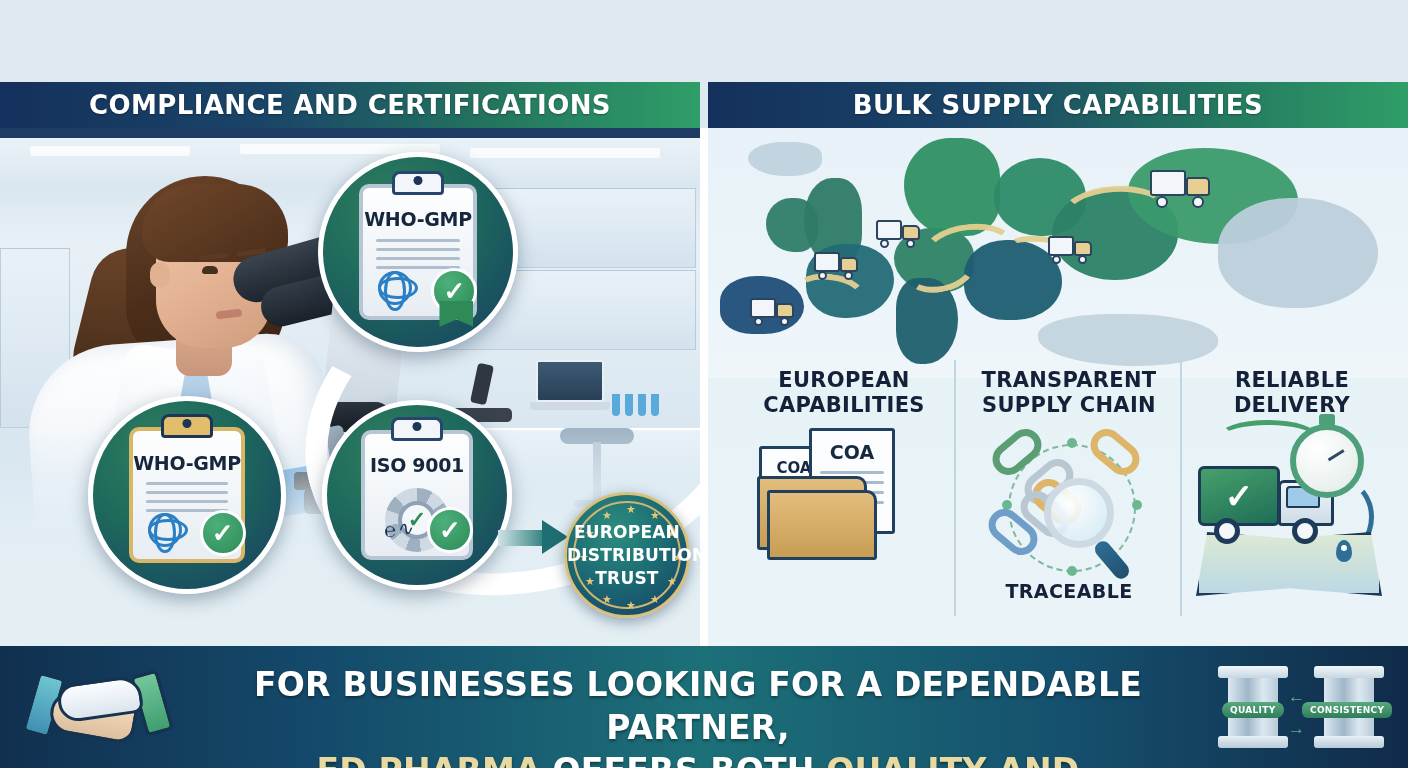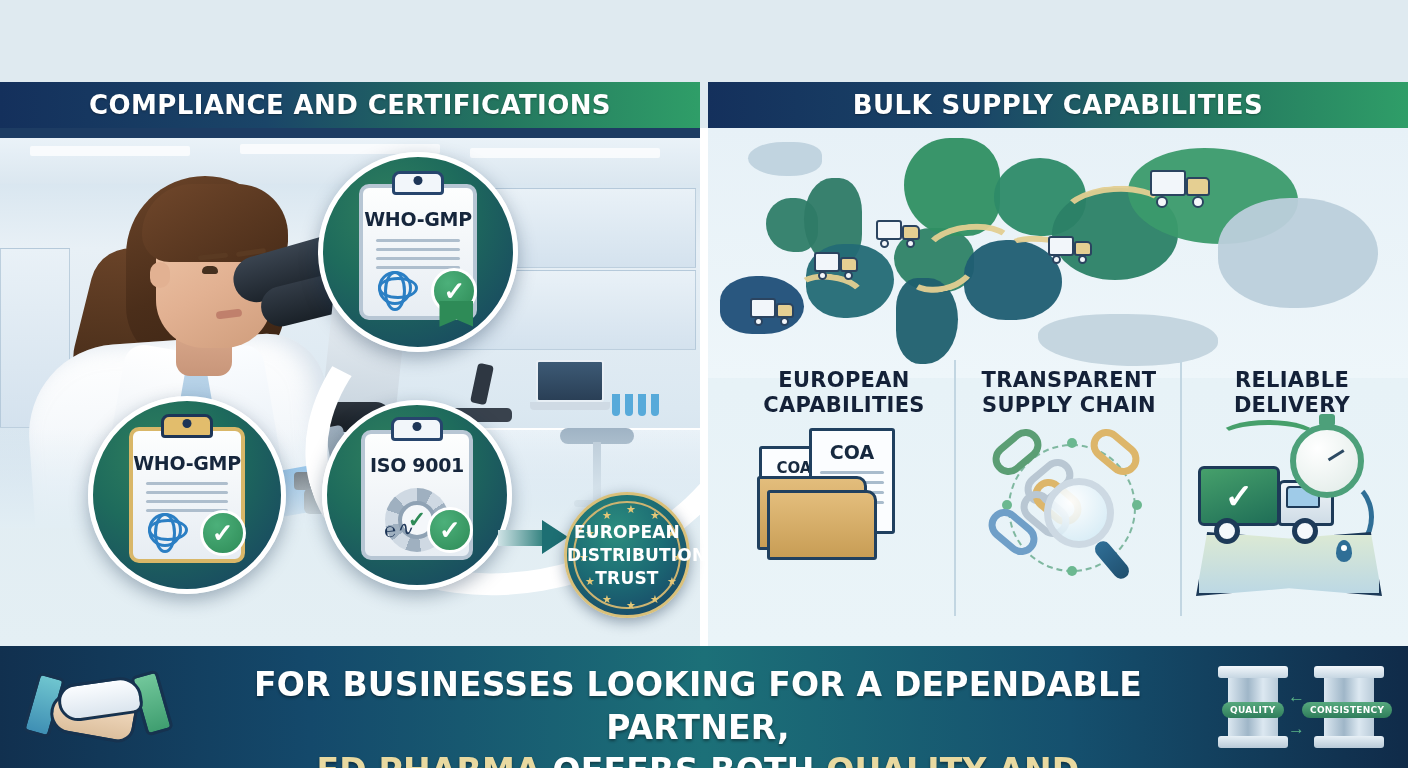--- a/index.html
+++ b/index.html
@@ -394,21 +394,21 @@
     background:linear-gradient(90deg,#dce8f1,#9fb6c8 40%,#dce8f1 70%,#b8cad8); }
   .pillar .base { position:absolute; left:-6px; bottom:0; width:70px; height:12px;
     background:linear-gradient(180deg,#e7f0f6,#b9cad8); border-radius:3px; }
   .pillar.p1 { left:0; } .pillar.p2 { left:96px; }
   .pill-label {
     position:absolute; top:44px; padding:3px 8px; border-radius:11px;
     background:linear-gradient(180deg,#57a97e,#2f7d5b);
     color:#ffffff; font-size:9px; font-weight:bold; letter-spacing:.3px;
     font-family:"DejaVu Sans", sans-serif; white-space:nowrap;
   }
-  #pill-quality { left:-2px; } #pill-consistency { left:78px; }
+  #pill-quality { left:-2px; } #pill-consistency { left:78px;border-radius:6px; }
   .pill-arrow { position:absolute; color:#5ab487; font-size:17px; line-height:1; }
 </style>
 </head>
 <body>
 
 <div class="page">
 
 
   <div class="panel-head" id="head-left">COMPLIANCE AND CERTIFICATIONS</div>
   <div class="panel-head" id="head-right">BULK SUPPLY CAPABILITIES</div>
@@ -659,20 +659,21 @@
     <div class="dotnode" style="left:160px;top:76px;"></div>
     <div class="link" style="left:18px;top:12px;transform:rotate(-40deg);"></div>
     <div class="link grey" style="left:50px;top:42px;transform:rotate(-40deg);"></div>
     <div class="link gold" style="left:116px;top:12px;transform:rotate(40deg);"></div>
     <div class="link gold" style="left:58px;top:62px;transform:rotate(40deg);"></div>
     <div class="link blue" style="left:14px;top:92px;transform:rotate(40deg);"></div>
     <div class="link grey" style="left:46px;top:74px;transform:rotate(40deg);"></div>
     <div class="magnif-handle"></div>
     <div class="magnif"></div>
   </div>
+  <div class="sub-label" id="lbl-traceable">TRACEABLE</div>
 
   <div class="delivery">
     <div class="arc-green"></div>
     <div class="arc-blue"></div>
     <div class="map-sheet"></div>
     <div class="map-pin"></div>
     <div class="dtruck-box">
         <span>✓</span>
       </div>
     <div class="dtruck-cab"></div>

